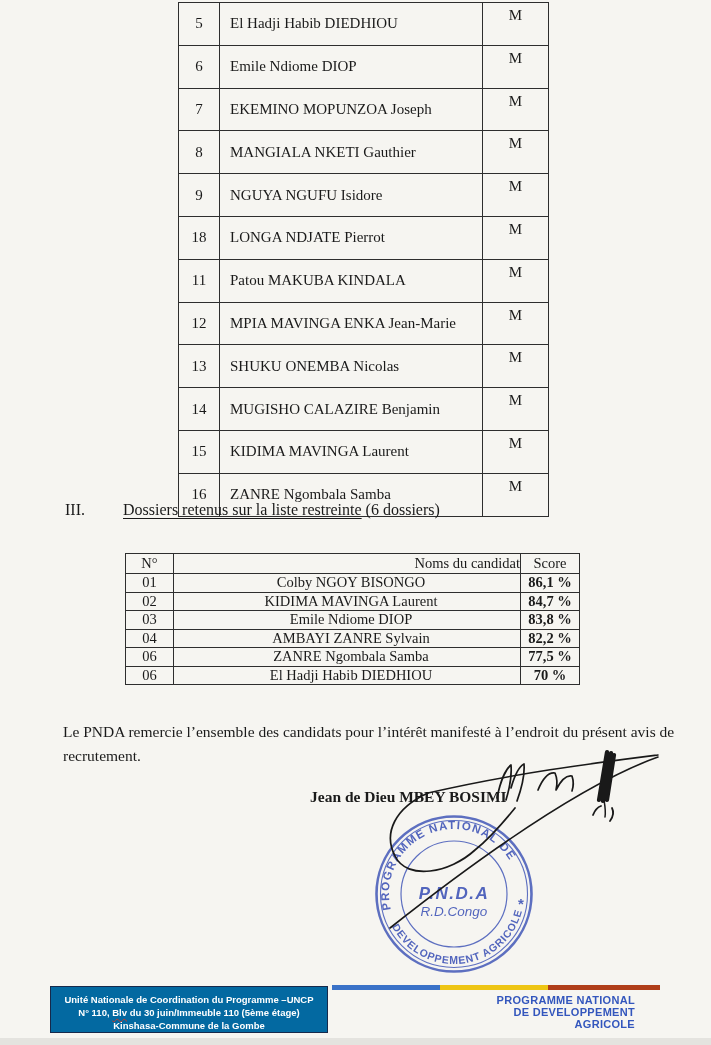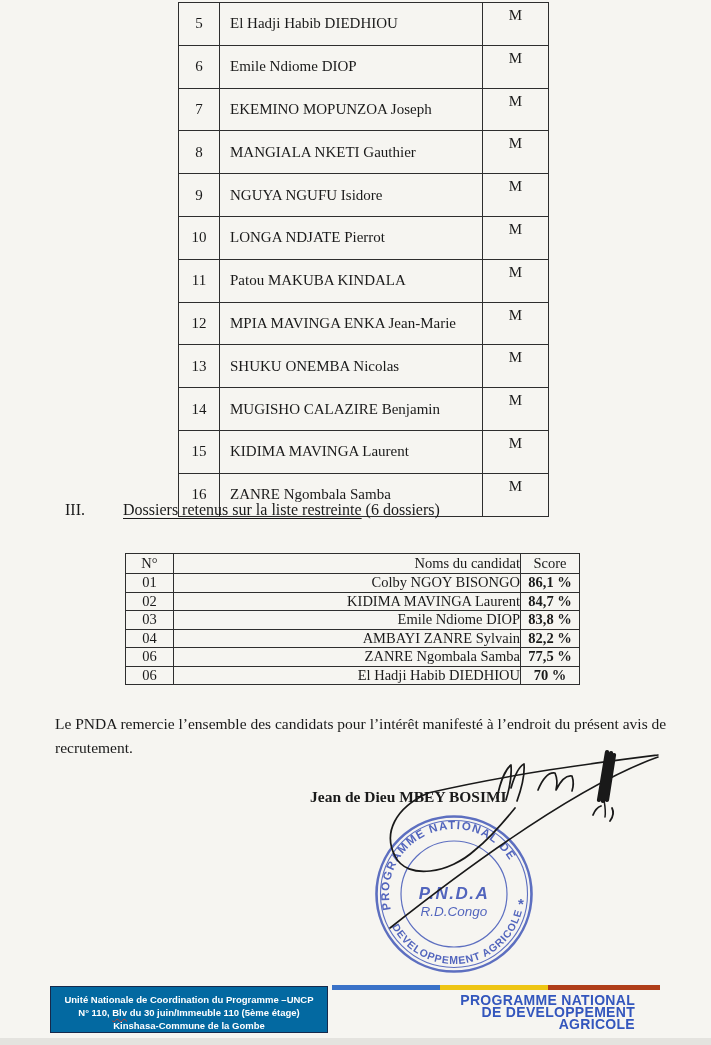--- a/index.html
+++ b/index.html
@@ -62,32 +62,32 @@
   }
   .t2 th, .t2 td {
     border: 1.4px solid #2e2e2e;
     font-size: 14.5px;
     font-weight: normal;
     height: 17.5px;
     padding: 0;
   }
   .t2 th { height: 19px; text-align: center; }
   .t2 .c-num   { width: 47px;  text-align: center; }
-  .t2 .c-name  { width: 346px; text-align: right; padding-left: 8px; }
+  .t2 .c-name  { width: 346px; text-align: center; padding-left: 8px; }
   .t2 .c-score { width: 58px;  text-align: center; }
   .t2 th.c-name { padding-left: 0; text-align: right; }
   .t2 tbody .c-score { font-weight: bold; margin-left: 6px; }
 
   
   .closing {
     position: absolute;
     left: 47px;
     top: 704px;
     width: 632px;
-    margin: 8px;
+    margin: 16px;
     font-size: 15.5px;
     line-height: 1.58;
   }
   .signatory {
     position: absolute;
     left: 310px;
     top: 788px;
     font-size: 15.5px;
     font-weight: bold;
     white-space: nowrap;
@@ -143,21 +143,21 @@
   .tricolor .seg-blue   { width: 108px; height: 5px; }
   .tricolor .seg-yellow { width: 108px; height: 5px; }
   .tricolor .seg-red    { width: 112px; height: 5px; }
   .org-text {
     position: absolute;
     right: 76px;
     top: 994px;
     text-align: right;
     font-family: "Liberation Sans", sans-serif;
     font-weight: bold;
-    font-size: 14px;
+    font-size: 11px;
     line-height: 12px;
     letter-spacing: 0.3px;
   }
 </style>
 </head>
 <body>
 
 <div class="page">
 
   <table class="t1">
@@ -187,21 +187,21 @@
           <td class="c-gender">M</td>
         </tr>
 
         <tr>
           <td class="c-num">9</td>
           <td class="c-name">NGUYA NGUFU Isidore</td>
           <td class="c-gender">M</td>
         </tr>
 
         <tr>
-          <td class="c-num">10</td>
+          <td class="c-num">18</td>
           <td class="c-name">LONGA NDJATE Pierrot</td>
           <td class="c-gender">M</td>
         </tr>
 
         <tr>
           <td class="c-num">11</td>
           <td class="c-name">Patou MAKUBA KINDALA</td>
           <td class="c-gender">M</td>
         </tr>
 

